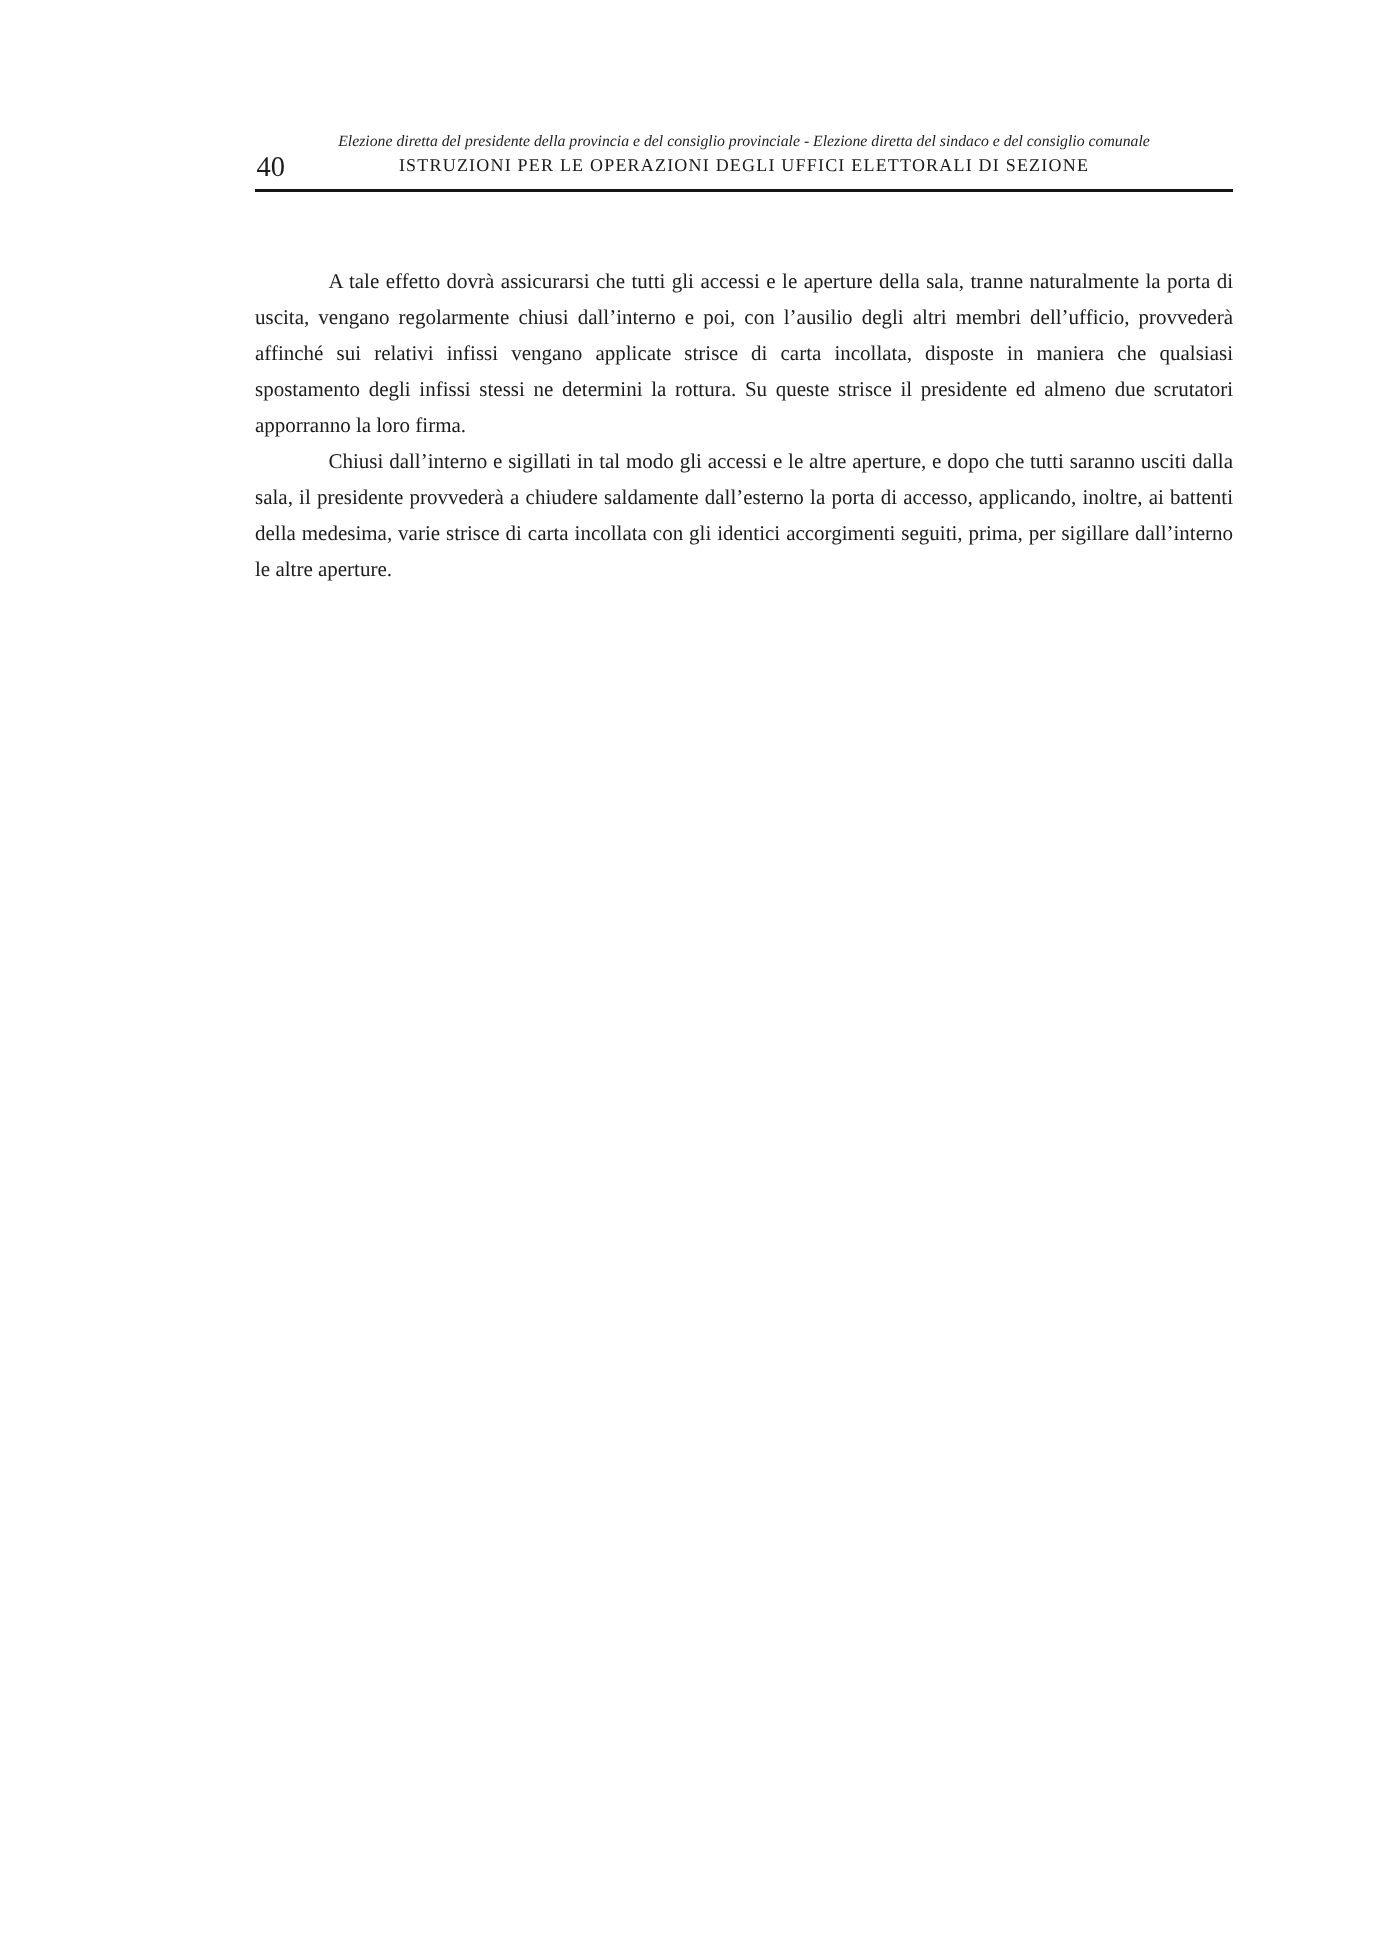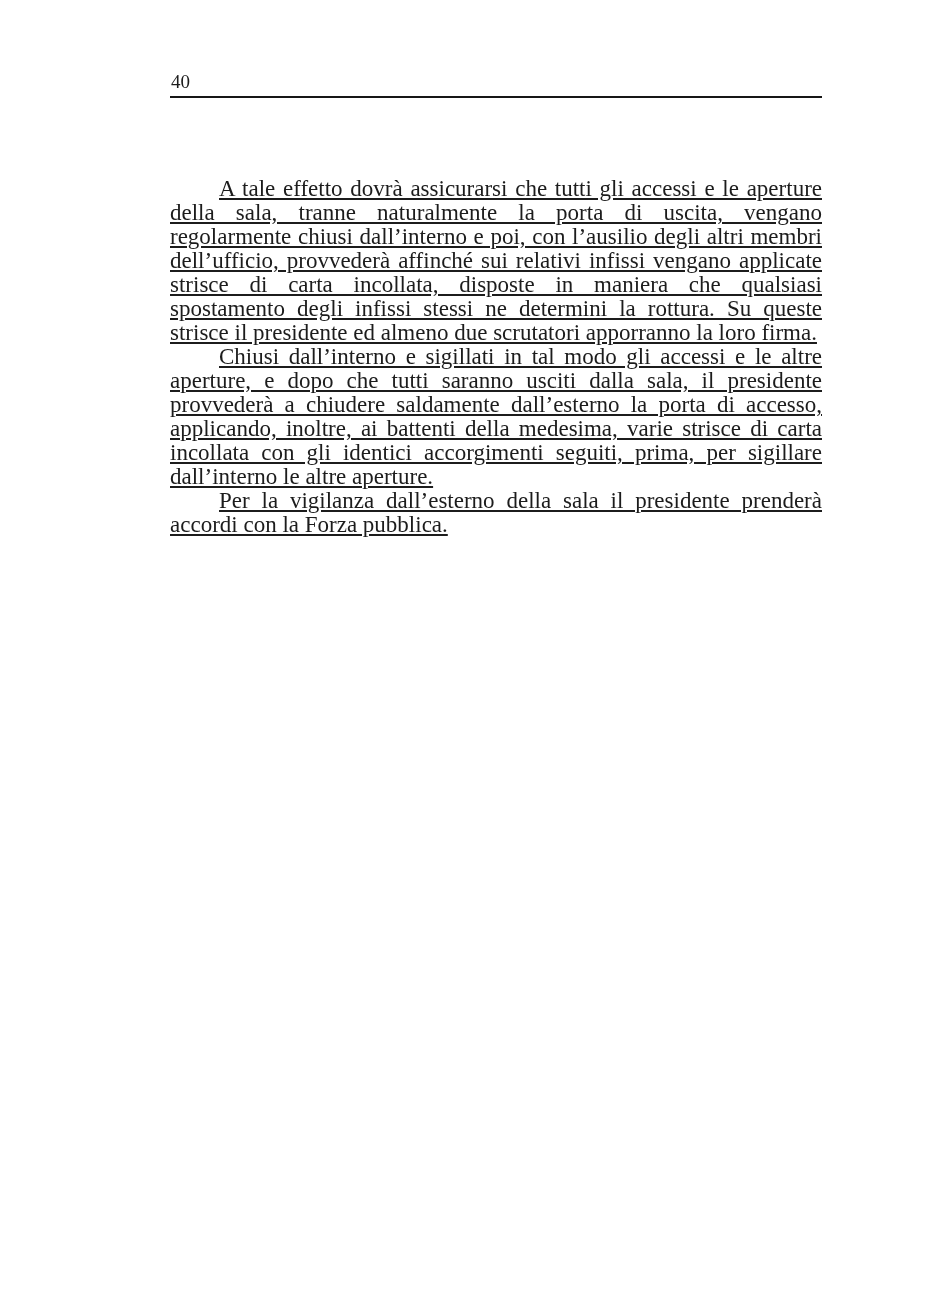--- a/index.html
+++ b/index.html
@@ -53,41 +53,43 @@
     letter-spacing: 0.8px;
     margin-top: 2px;
     color: #1a1a1a;
     white-space: nowrap;
   }
   .body-text {
     position: absolute;
     left: 170px;
     top: 177px;
     width: 652px;
-    font-size: 23px;
+    font-size: 14px;
     line-height: 24px;
     text-align: justify;
     hyphens: auto;
     -webkit-hyphens: auto;
     color: #1c1c1c;
-    text-decoration: underline;
   }
   .body-text p {
     margin: 0;
     text-indent: 49px;
   }
 </style>
 </head>
 <body>
 
 <div class="page">
 
   <header class="running-header">
     <div class="page-number">40</div>
+    <div class="header-lines">
+      <div class="header-italic">Elezione diretta del presidente della provincia e del consiglio provinciale - Elezione diretta del sindaco e del consiglio comunale</div>
+      <div class="header-caps">ISTRUZIONI PER LE OPERAZIONI DEGLI UFFICI ELETTORALI DI SEZIONE</div>
+    </div>
   </header>
 
   <main class="body-text">
     <p>A tale effetto dovrà assicurarsi che tutti gli accessi e le aperture della sala, tranne naturalmente la porta di uscita, vengano regolarmente chiusi dall’interno e poi, con l’ausilio degli altri membri dell’ufficio, provvederà affinché sui relativi infissi vengano applicate strisce di carta incollata, disposte in maniera che qualsiasi spostamento degli infissi stessi ne determini la rottura. Su queste strisce il presidente ed almeno due scrutatori apporranno la loro firma.</p>
     <p>Chiusi dall’interno e sigillati in tal modo gli accessi e le altre aperture, e dopo che tutti saranno usciti dalla sala, il presidente provvederà a chiudere saldamente dall’esterno la porta di accesso, applicando, inoltre, ai battenti della medesima, varie strisce di carta incollata con gli identici accorgimenti seguiti, prima, per sigillare dall’interno le altre aperture.</p>
-    <p>Per la vigilanza dall’esterno della sala il presidente prenderà accordi con la Forza pubblica.</p>
   </main>
 
 </div>
 
 </body></html>

